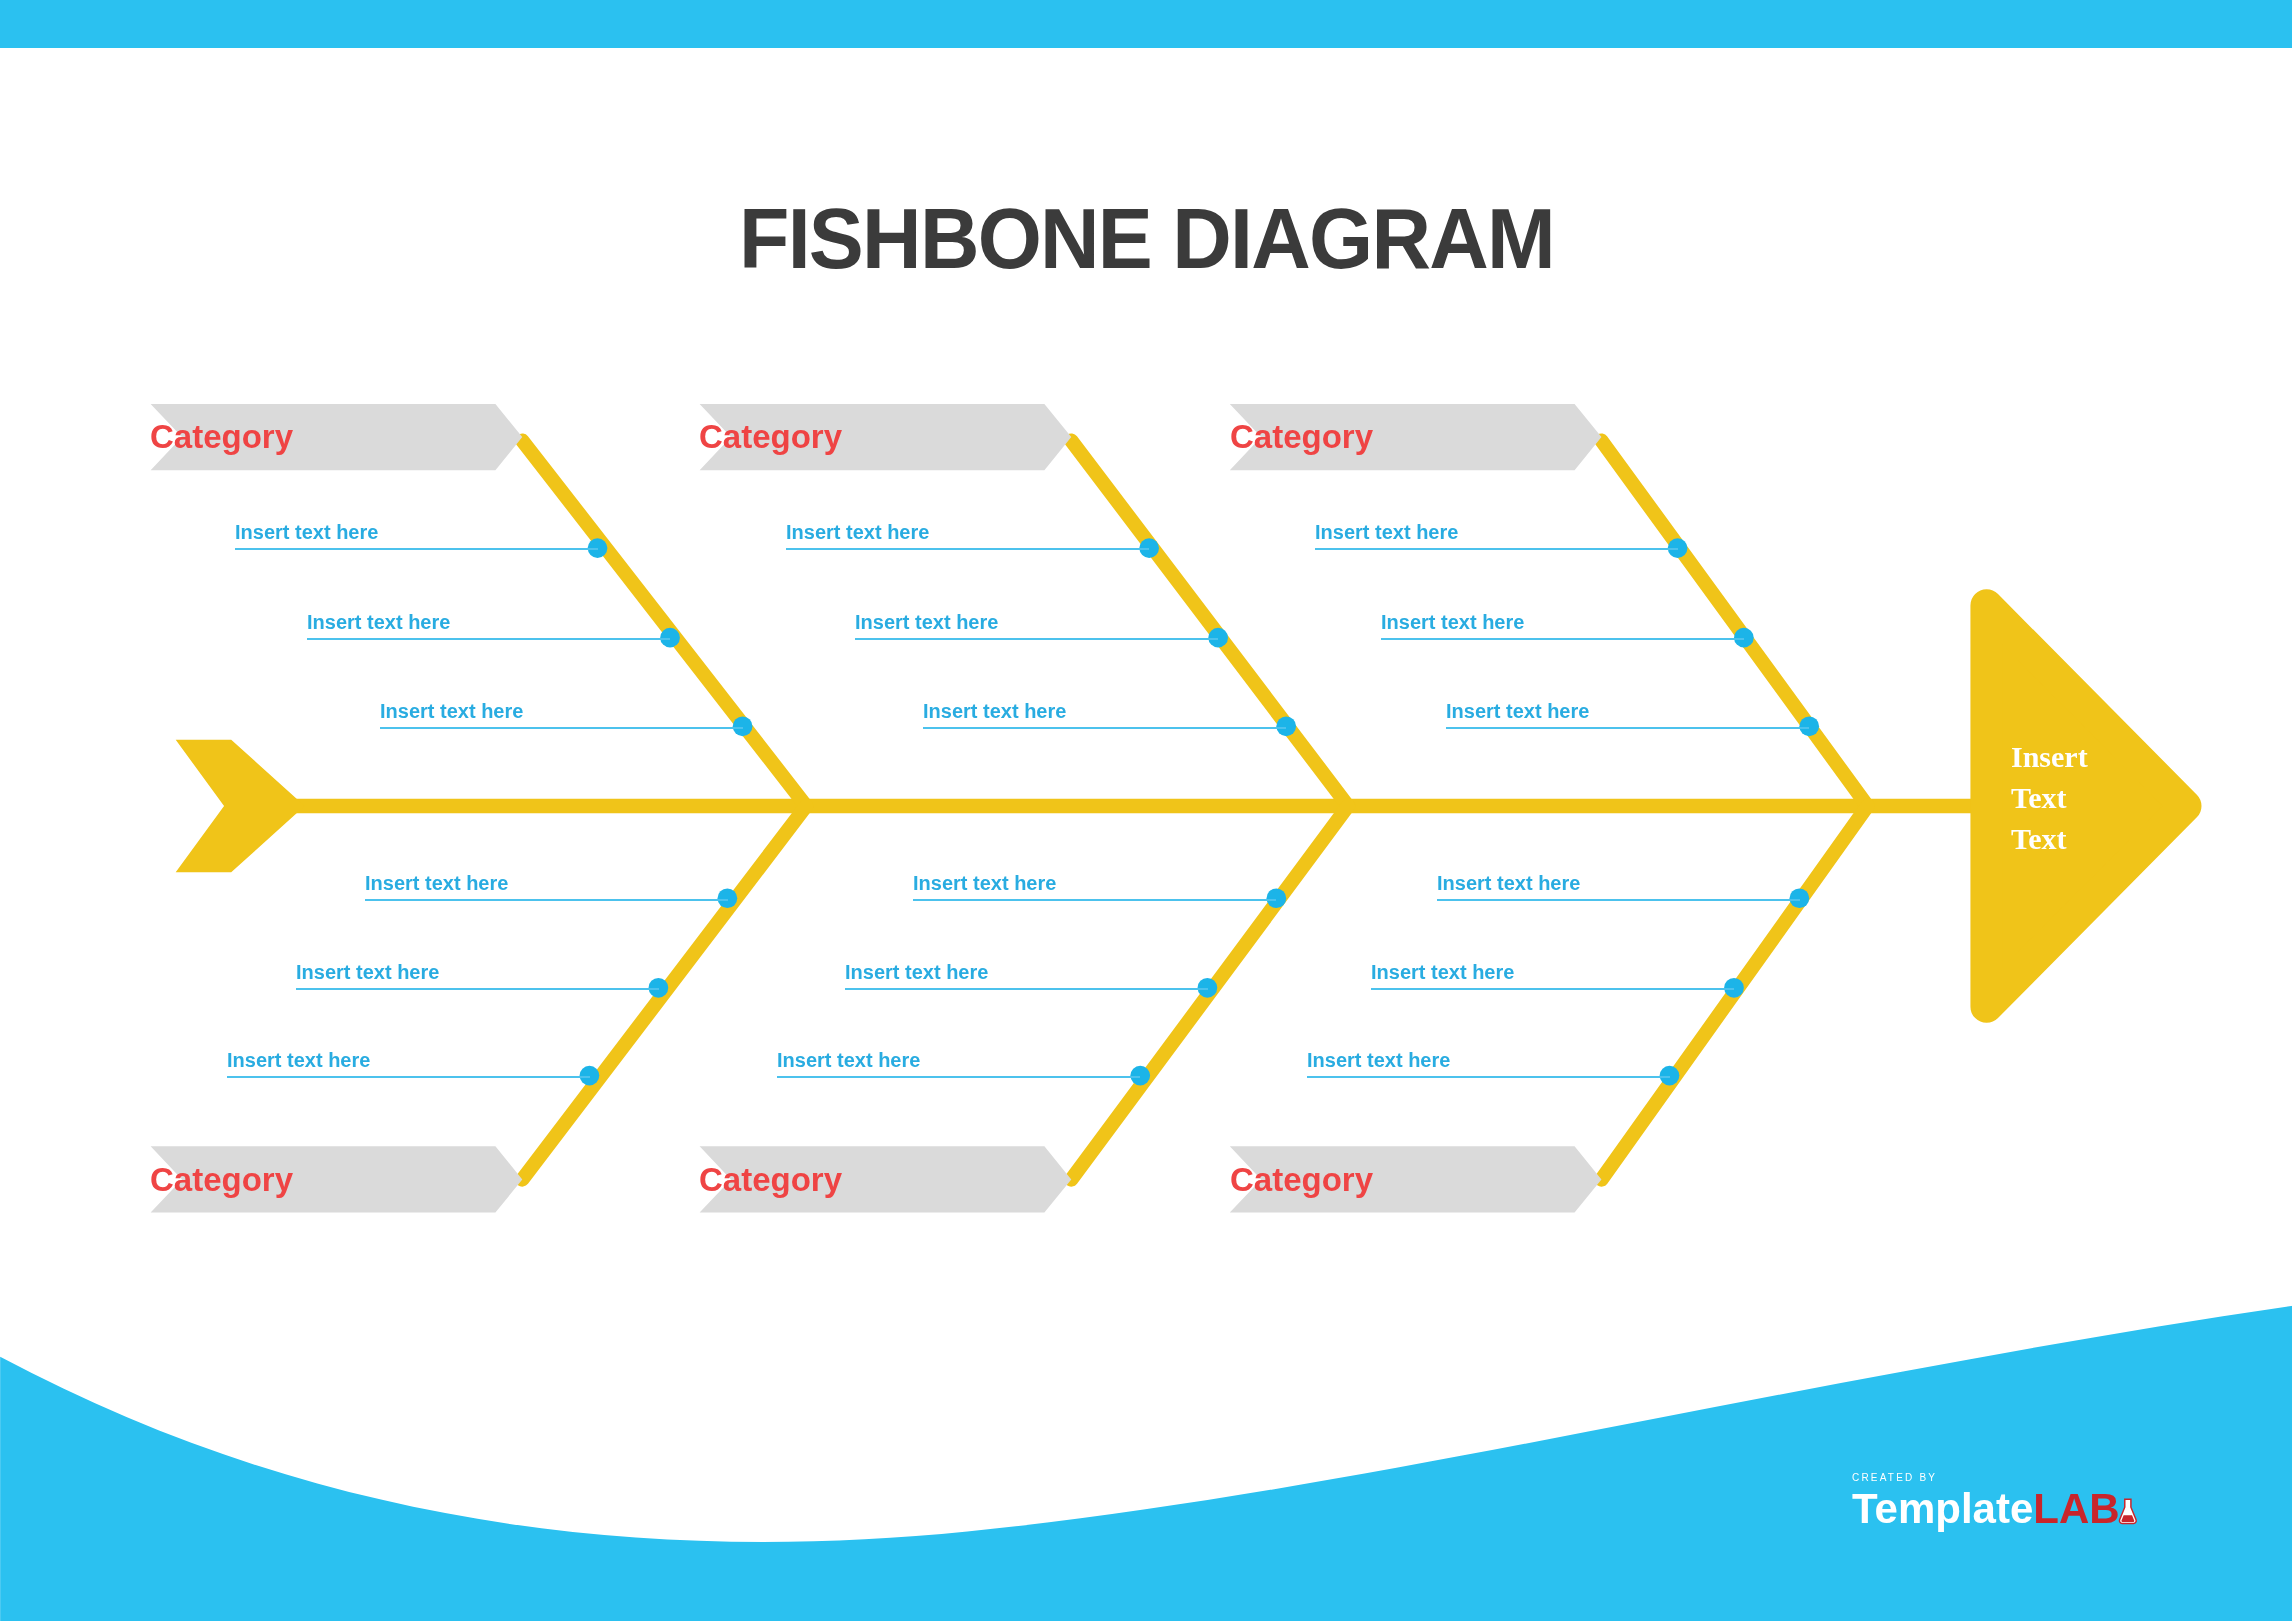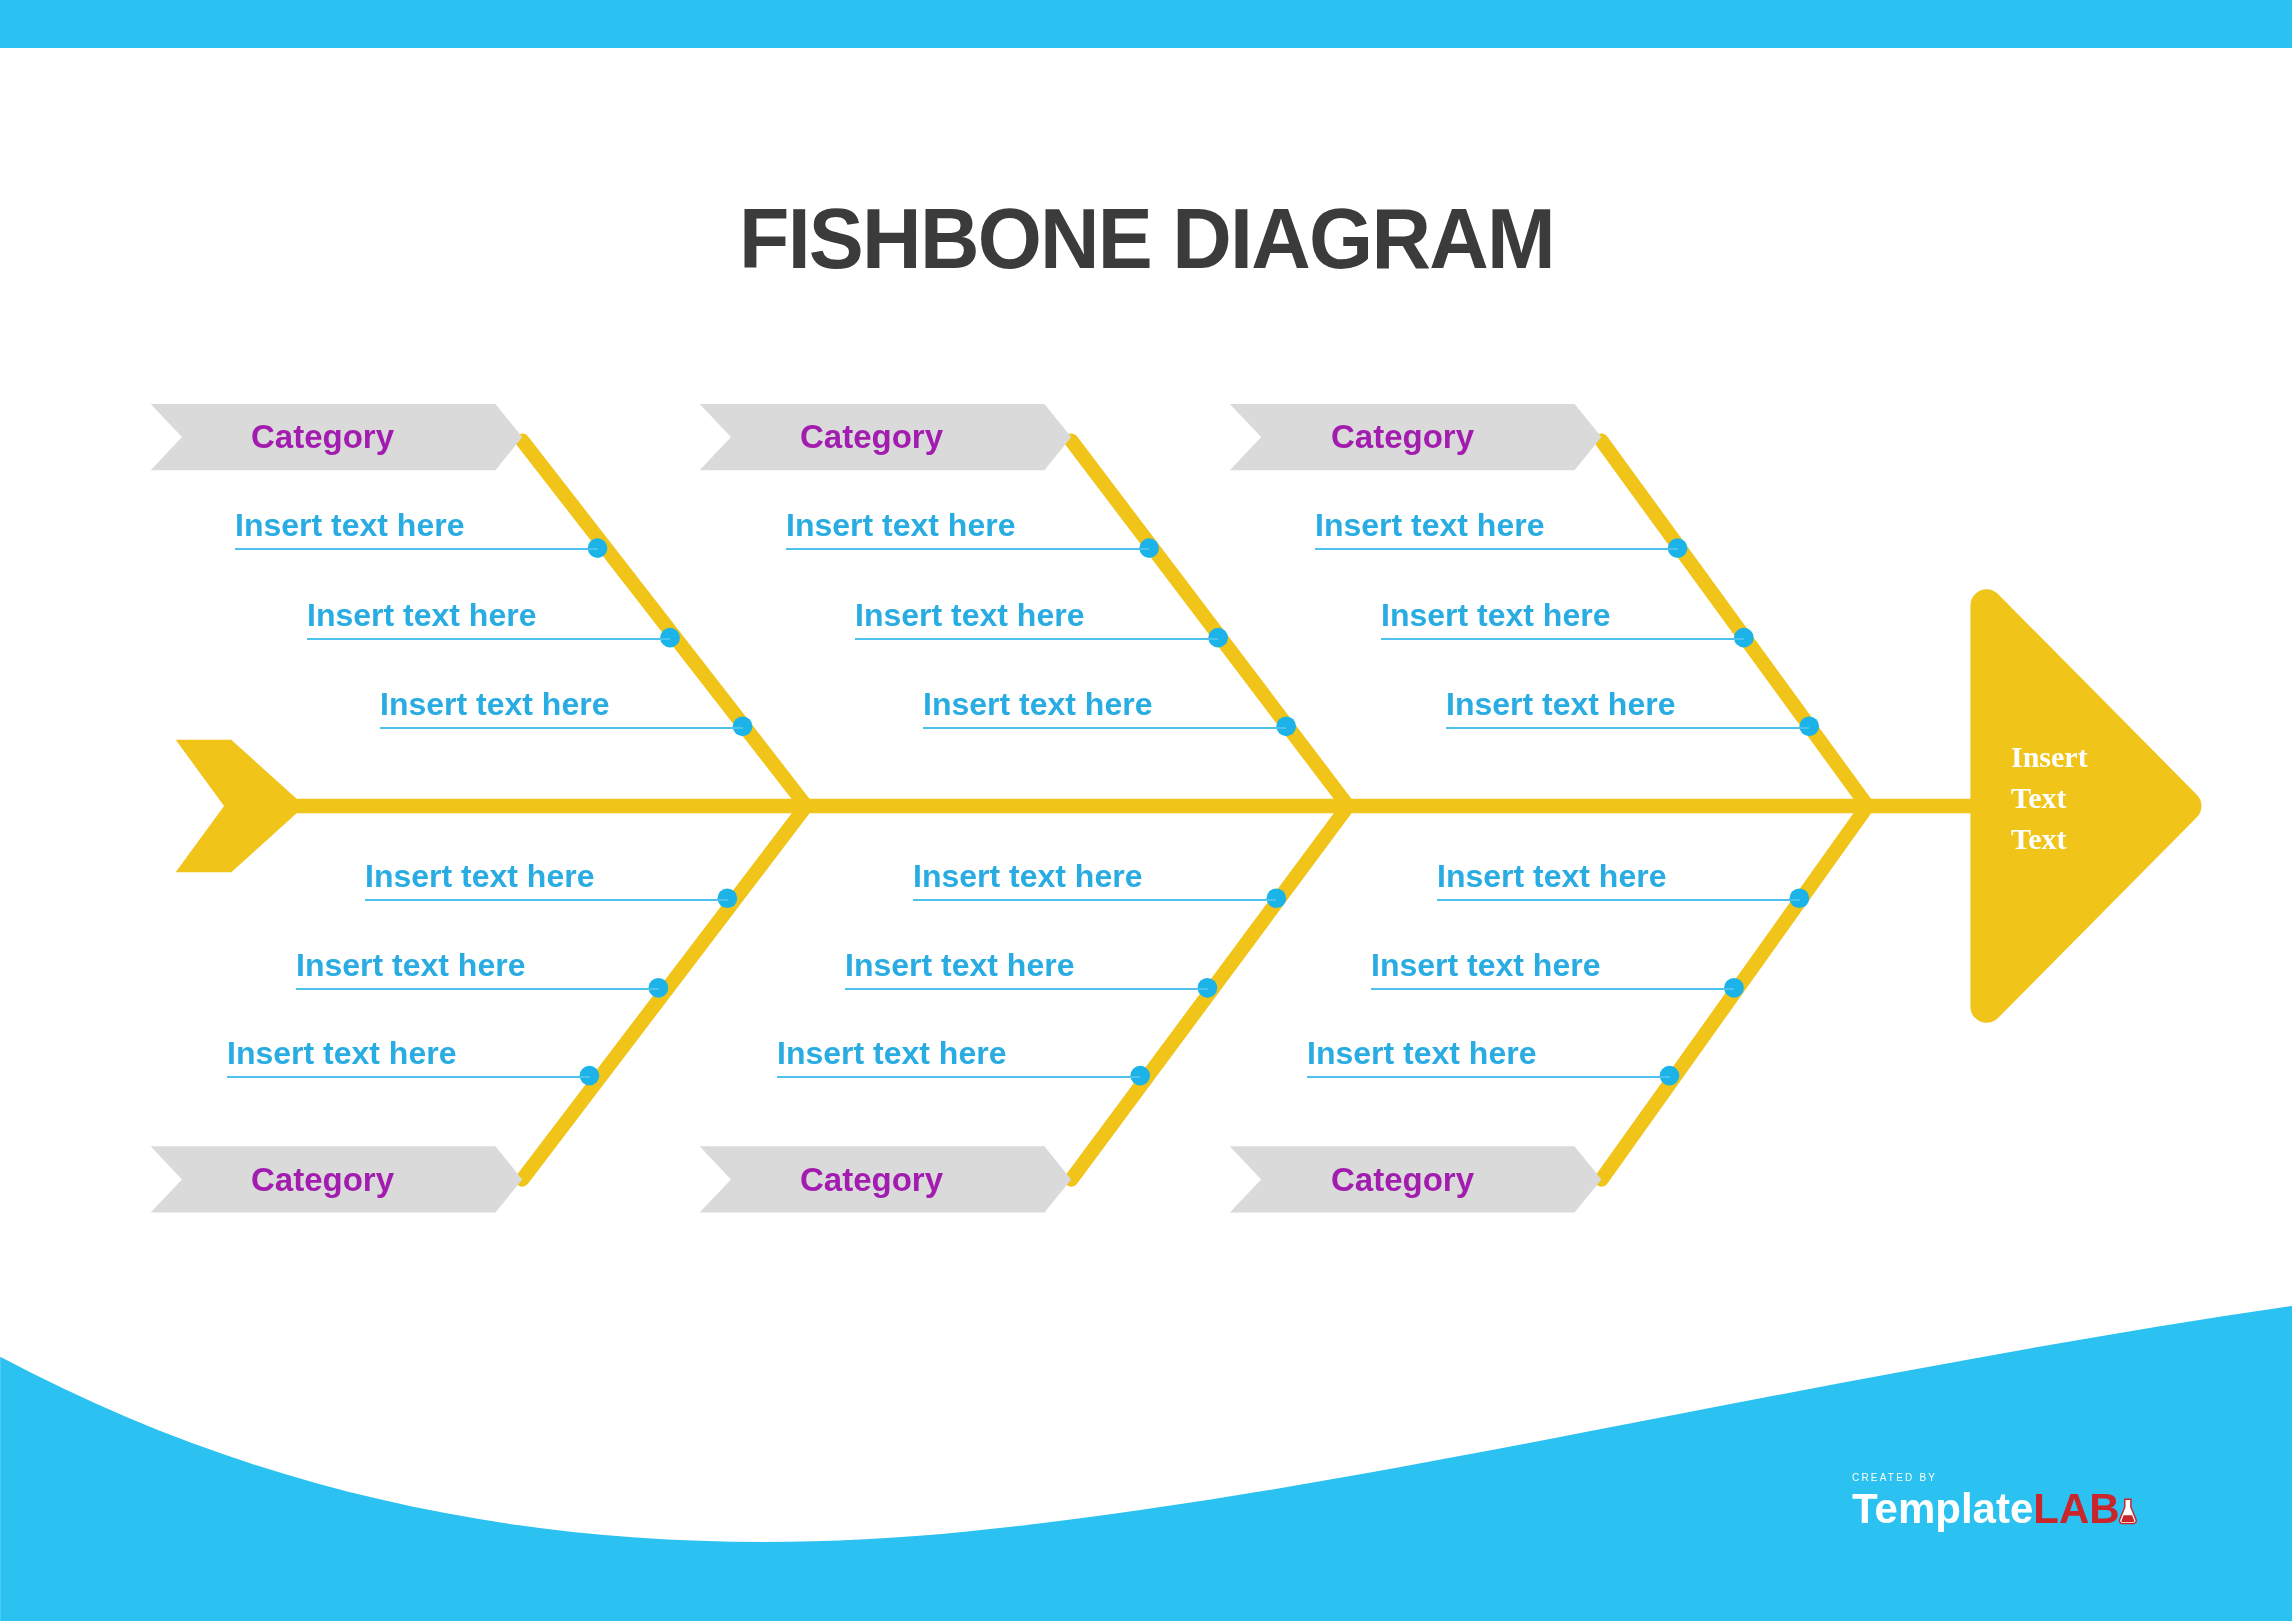--- a/index.html
+++ b/index.html
@@ -4,25 +4,25 @@
 <style>
   html,body{margin:0;padding:0;background:#ffffff;}
   body{width:2293px;height:1621px;position:relative;overflow:hidden;
        font-family:"Liberation Sans","DejaVu Sans",sans-serif;}
   .stage{position:absolute;inset:0;width:2293px;height:1621px;}
   .topbar{position:absolute;left:0;top:0;width:2293px;height:48px;background:#2BC1F0;}
   .title{position:absolute;left:0;top:190px;width:2293px;text-align:center;
          font-size:85px;font-weight:700;letter-spacing:-1.8px;color:#3B3B3B;
          transform:scaleX(.97);transform-origin:center;}
   svg.shapes{position:absolute;left:0;top:0;width:2293px;height:1621px;}
-  .cat-label{position:absolute;width:345px;height:39px;line-height:39px;text-align:center;
-             font-size:33px;font-weight:600;color:#a21caf;}
+  .cat-label{position:absolute;width:345px;height:39px;line-height:39px;text-align:left;
+             font-size:33px;font-weight:600;color:#ef4444;}
   .bone{position:absolute;width:363px;height:38px;border-bottom:2.7px solid #4CC2ED;
         display:flex;align-items:flex-end;}
-  .bone .txt{font-size:32px;font-weight:600;color:#29ACE1;padding-bottom:4.5px;white-space:nowrap;}
+  .bone .txt{font-size:20px;font-weight:600;color:#29ACE1;padding-bottom:4.5px;white-space:nowrap;}
   .head-text{position:absolute;left:2011px;top:736px;width:152px;color:#ffffff;
              font-size:30px;font-weight:600;line-height:41px;font-family:Liberation Serif, serif;}
   .logo{position:absolute;left:1852px;top:1472px;width:376px;}
   .logo .createdby{font-size:10px;font-weight:400;letter-spacing:2.2px;color:#ffffff;}
   .logo .brand{position:relative;font-size:42px;font-weight:700;line-height:47px;margin-top:2px;}
   .logo .brand .w{color:#ffffff;}
   .logo .brand .r{color:#C9252B;font-weight:800;}
   .logo .flask{position:absolute;left:266px;top:12.5px;}
 </style>
 </head>

